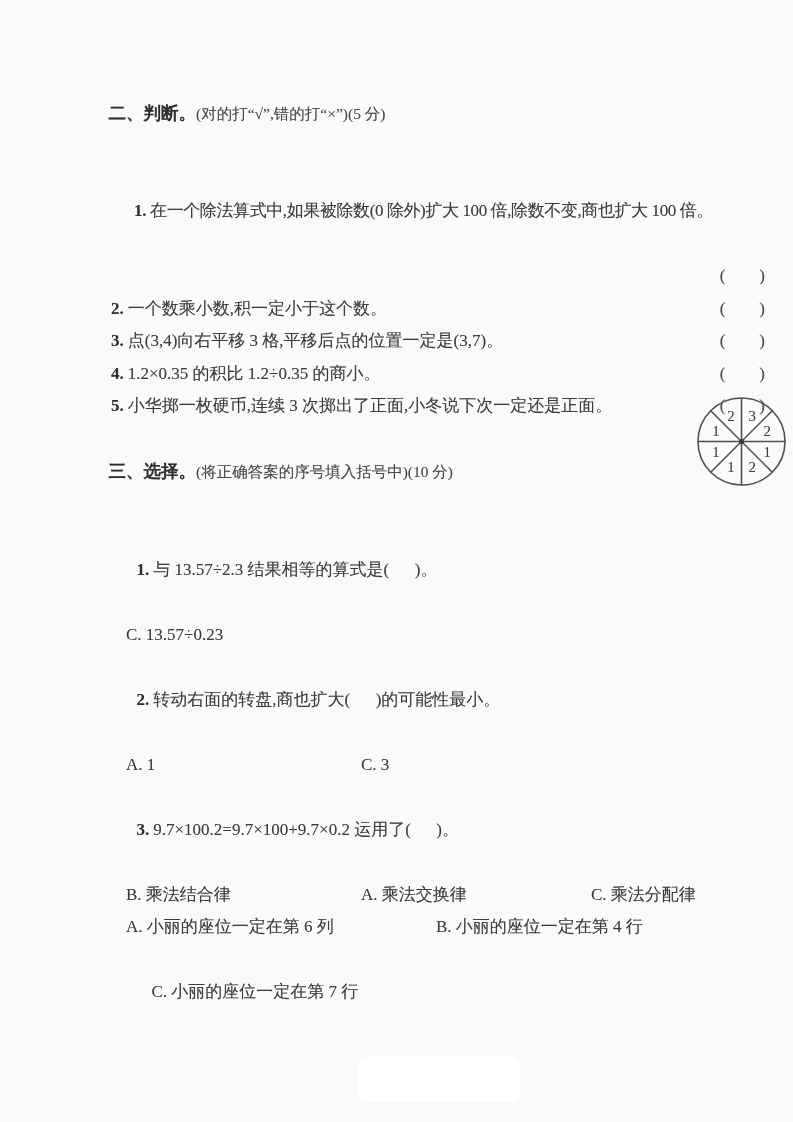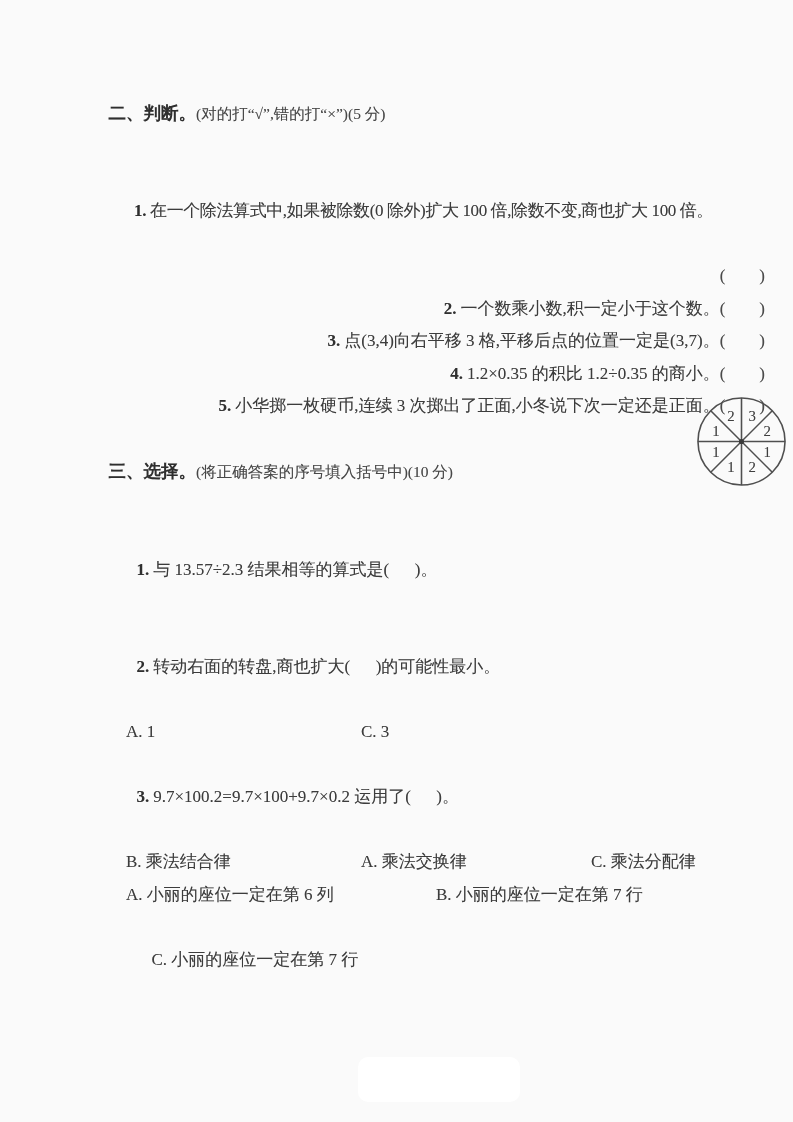--- a/index.html
+++ b/index.html
@@ -11,21 +11,21 @@
     color:#3c3c3c;
     text-shadow:0 0 0.5px rgba(70,70,70,0.35);
   }
   .content { position:absolute; left:83px; top:64px; right:28px; }
   .row { line-height:32.5px; font-size:17px; white-space:pre-wrap; }
   .sec-head .t { font-weight:bold; font-size:17.5px; color:#2e2e2e; }
   .sec-head .kai { font-size:15.5px; color:#474747; }
   .q { margin-left:28px; }
   .qnum { font-weight:bold; color:#2f2f2f; margin-right:4px; }
   .judge { display:flex; justify-content:space-between; }
-  .judge .lft { flex:1 1 auto;text-align:right; }
+  .judge .lft { flex:1 1 auto; }
   .bracket { white-space:pre; flex:0 0 auto; color:#4a4a4a; }
   .tight { letter-spacing:-0.4px; }
   .opts { margin-left:43px; display:grid; grid-template-columns:235px 230px 1fr; }
   .opts-2col { margin-left:43px; display:grid; grid-template-columns:310px 1fr; }
   .opt-c-line { margin-left:43px; }
   .spinner {
     position:absolute; left:695px; top:395px; width:93px; height:93px;
   }
   .spinner line, .spinner circle { stroke:#4f4f4f; stroke-width:1.6; fill:none; }
   .spinner .hub { fill:#3a3a3a; stroke:none; }
@@ -78,20 +78,21 @@
     </div>
 
     <div class="row sec-head">
       <span class="t">三、选择。</span><span class="kai">(将正确答案的序号填入括号中)(10 分)</span>
     </div>
 
     <div class="row q">
       <span class="qnum">1.</span><span>与 13.57÷2.3 结果相等的算式是(      )。</span>
     </div>
     <div class="row opts">
+      <span>C. 13.57÷0.23</span>
     </div>
 
     <div class="row q">
       <span class="qnum">2.</span><span>转动右面的转盘,商也扩大(      )的可能性最小。</span>
     </div>
     <div class="row opts">
       <span>A. 1</span>
       <span>C. 3</span>
     </div>
 
@@ -99,21 +100,21 @@
       <span class="qnum">3.</span><span>9.7×100.2=9.7×100+9.7×0.2 运用了(      )。</span>
     </div>
     <div class="row opts">
       <span>B. 乘法结合律</span>
       <span>A. 乘法交换律</span>
       <span>C. 乘法分配律</span>
     </div>
 
     <div class="row opts-2col">
       <span>A. 小丽的座位一定在第 6 列</span>
-      <span>B. 小丽的座位一定在第 7 行</span>
+      <span>B. 小丽的座位一定在第 4 行</span>
     </div>
     <div class="row opt-c-line">
       <span>C. 小丽的座位一定在第 7 行</span>
     </div>
 
   </div>
 
   <svg class="spinner" viewBox="0 0 94 94">
     <circle cx="47" cy="47" r="44"></circle>
     <line x1="47" y1="3" x2="47" y2="91"></line>

